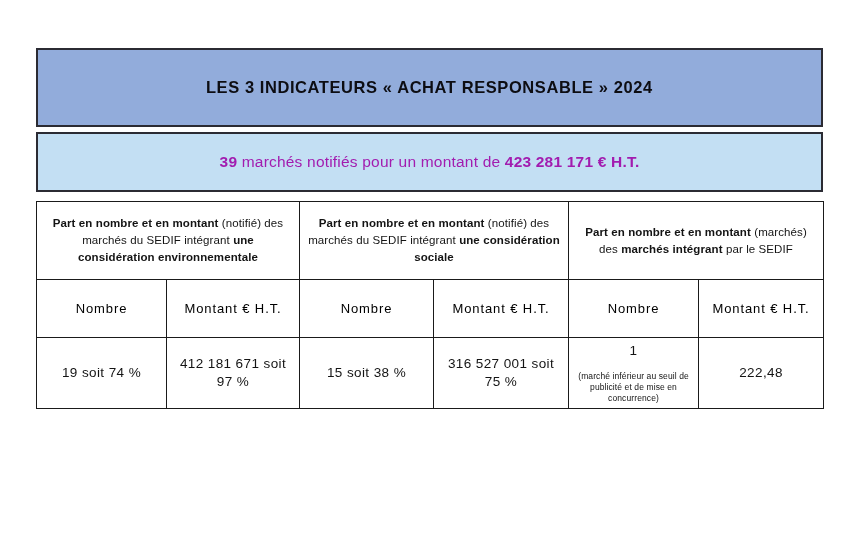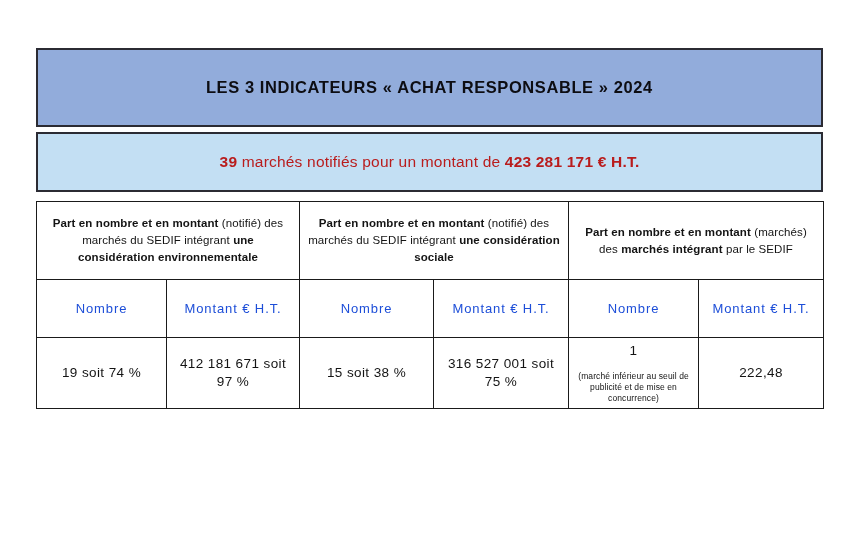--- a/index.html
+++ b/index.html
@@ -32,21 +32,21 @@
   }
   .banner-summary {
     margin-top: 5px;
     height: 60px;
     background: #C3DFF3;
     border: 2px solid #2B2B33;
     display: flex; align-items: center; justify-content: center;
     text-align: left;
     font-size: 15.5px;
     letter-spacing: 0.2px;
-    color: #b91c1c;
+    color: #a21caf;
   }
   .b { font-weight: bold; }
   table.indicators {
     margin-top: 9px;
     width: 787px;
     border-collapse: collapse;
     table-layout: fixed;
   }
   table.indicators td {
     border: 1.2px solid #1A1A1A;
@@ -58,21 +58,21 @@
   tr.group-row td {
     height: 78px;
     font-size: 11.5px;
     line-height: 1.45;
     letter-spacing: 0.1px;
   }
   tr.colhead-row td {
     height: 58px;
     font-size: 13px;
     letter-spacing: 0.9px;
-    color: #1d4ed8;
+    color: #000000;
   }
   tr.data-row td {
     height: 58px;
     font-size: 13.5px;
     letter-spacing: 0.4px;
     line-height: 1.35;
   }
   .note {
     font-size: 8.5px;
     line-height: 1.3;

